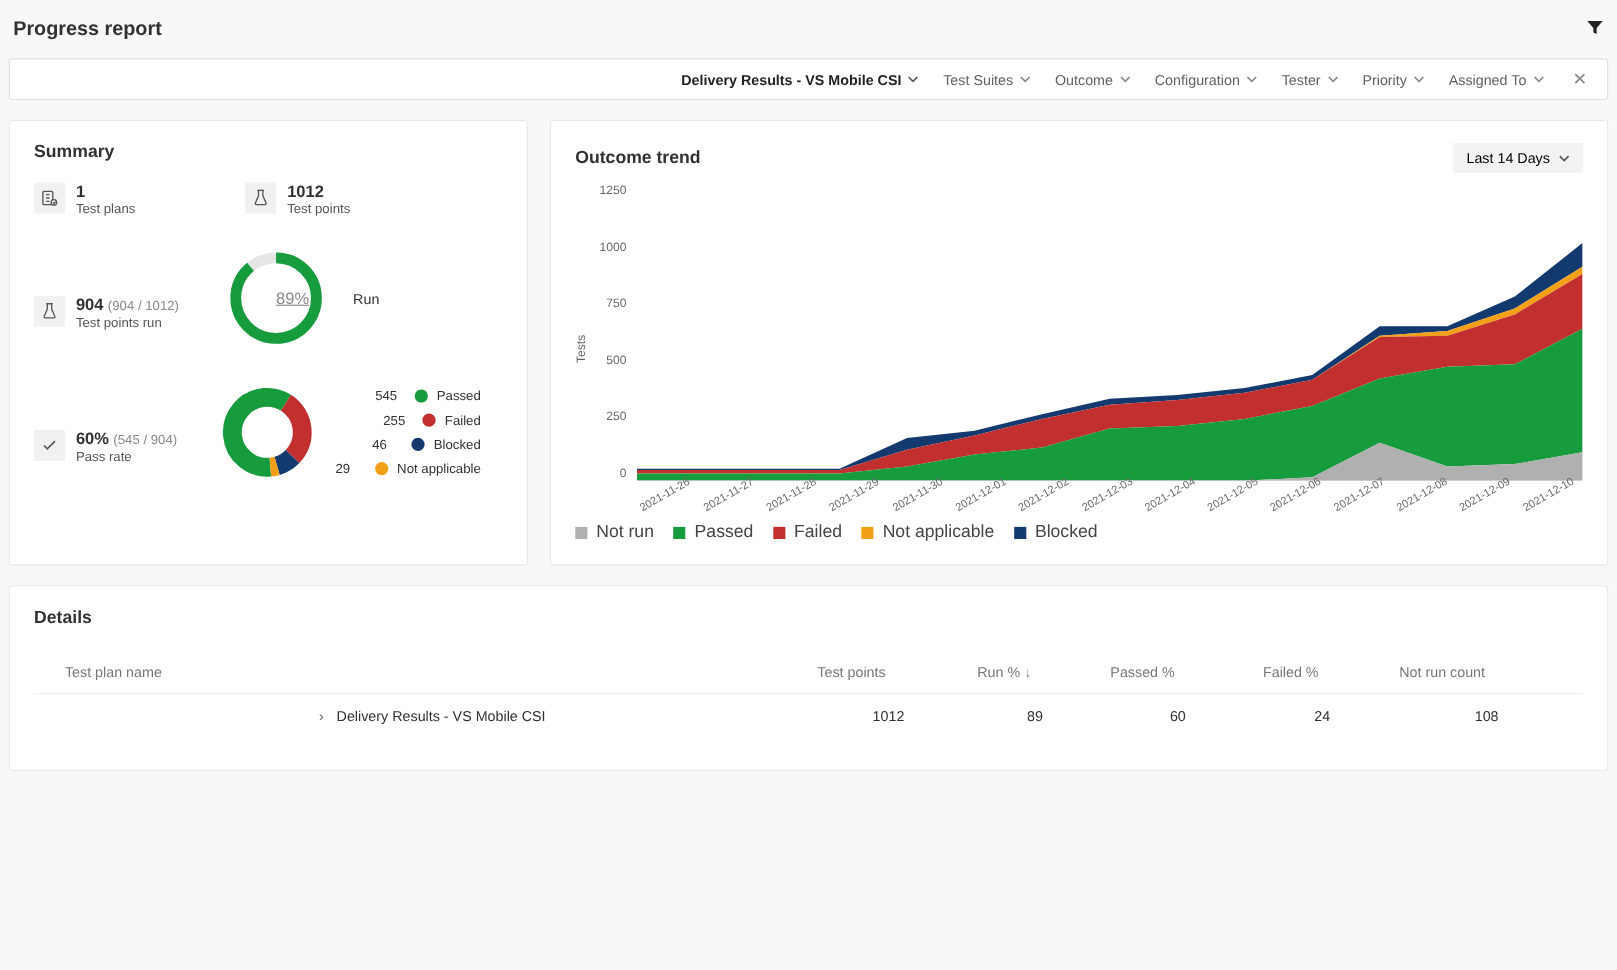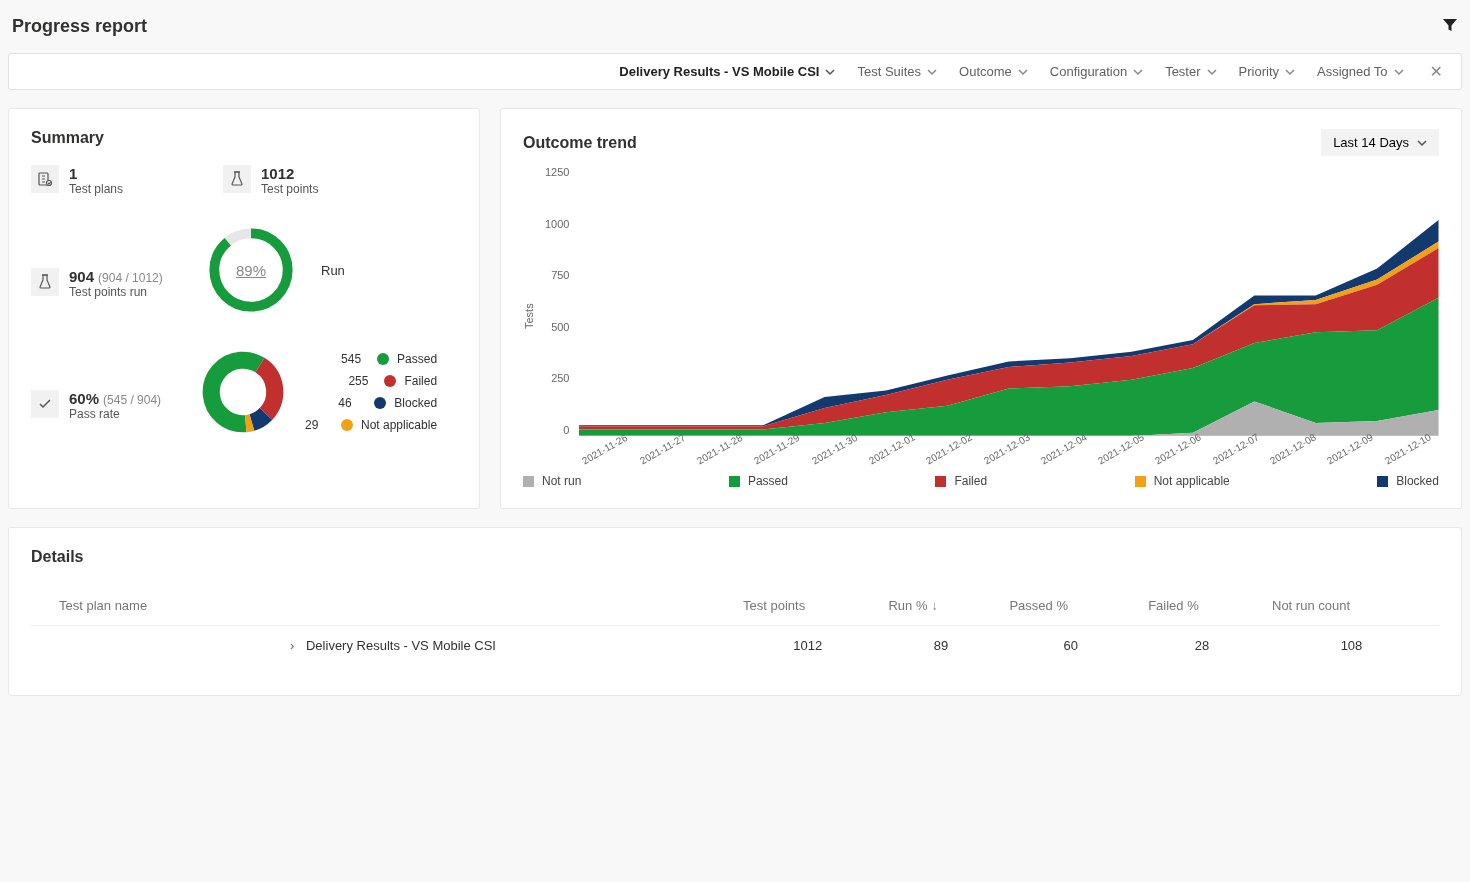--- a/index.html
+++ b/index.html
@@ -72,37 +72,37 @@
     width:28px;height:28px;background:#f1f1f1;display:flex;align-items:center;justify-content:center;
     font-size:14px;
   }
   .stat-val { font-size:15px; font-weight:600; }
   .stat-lbl { font-size:12px; color:#555; }
   .stat-sub { font-size:12px; color:#888; font-weight:400; margin-left:4px;}
   .run-row { display:flex; align-items:center; gap: 26px; margin-bottom: 34px;}
   .run-stat-col { display:flex; gap:10px; align-items:flex-start; flex:0 0 150px;margin-top:27px;}
   .donut-wrap { position:relative; width:88px; height:88px;}
   .donut-label {
-    position:absolute; top:0;left:0;width:100%;height:100%;
+    position:absolute; top:0;left:15px;width:100%;height:100%;
     display:flex;align-items:center;justify-content:center;
     font-size:15px;color:#888;text-decoration:underline;
   }
   .run-lbl { font-size:13px; color:#333;}
   .pass-row { display:flex; align-items:center; gap: 18px;}
   .legend-col { display:flex; flex-direction:column; gap:8px; font-size:12px;align-items:flex-end;}
   .legend-item { display:flex; align-items:center; gap:8px;}
   .legend-num { width:28px; text-align:left;}
   .swatch { width:12px;height:12px;border-radius:50%;}
   .sw-passed{background:#169b3d;}
   .sw-failed{background:#c12f2f;}
   .sw-blocked{background:#123a6e;}
   .sw-na{background:#f2a016;}
   .sw-notrun{background:#b0b0b0;}
   .chart-legend-row {
-    display:flex; justify-content:space-between; gap:18px; margin-top:8px; font-size:12px; color:#444;
+    display:flex; justify-content:flex-start; gap:18px; margin-top:8px; font-size:16px; color:#444;
   }
   .chart-legend-row .sq { width:11px;height:11px; }
   .chart-area {
     display:flex; gap:6px; height: 300px;
   }
   .ylab {
     writing-mode: vertical-rl; transform: rotate(180deg);
     font-size:11px; color:#666; text-align:center;
   }
   .yaxis {
@@ -377,18 +377,18 @@
     </thead>
     <tbody>
       <tr>
         <td class="col-name">
           <span class="expand-chev">›</span>
           <span>Delivery Results - VS Mobile CSI</span>
         </td>
         <td>1012</td>
         <td>89</td>
         <td>60</td>
-        <td>28</td>
+        <td>24</td>
         <td>108</td>
       </tr>
     </tbody>
   </table>
 </div>
 
 </body></html>

